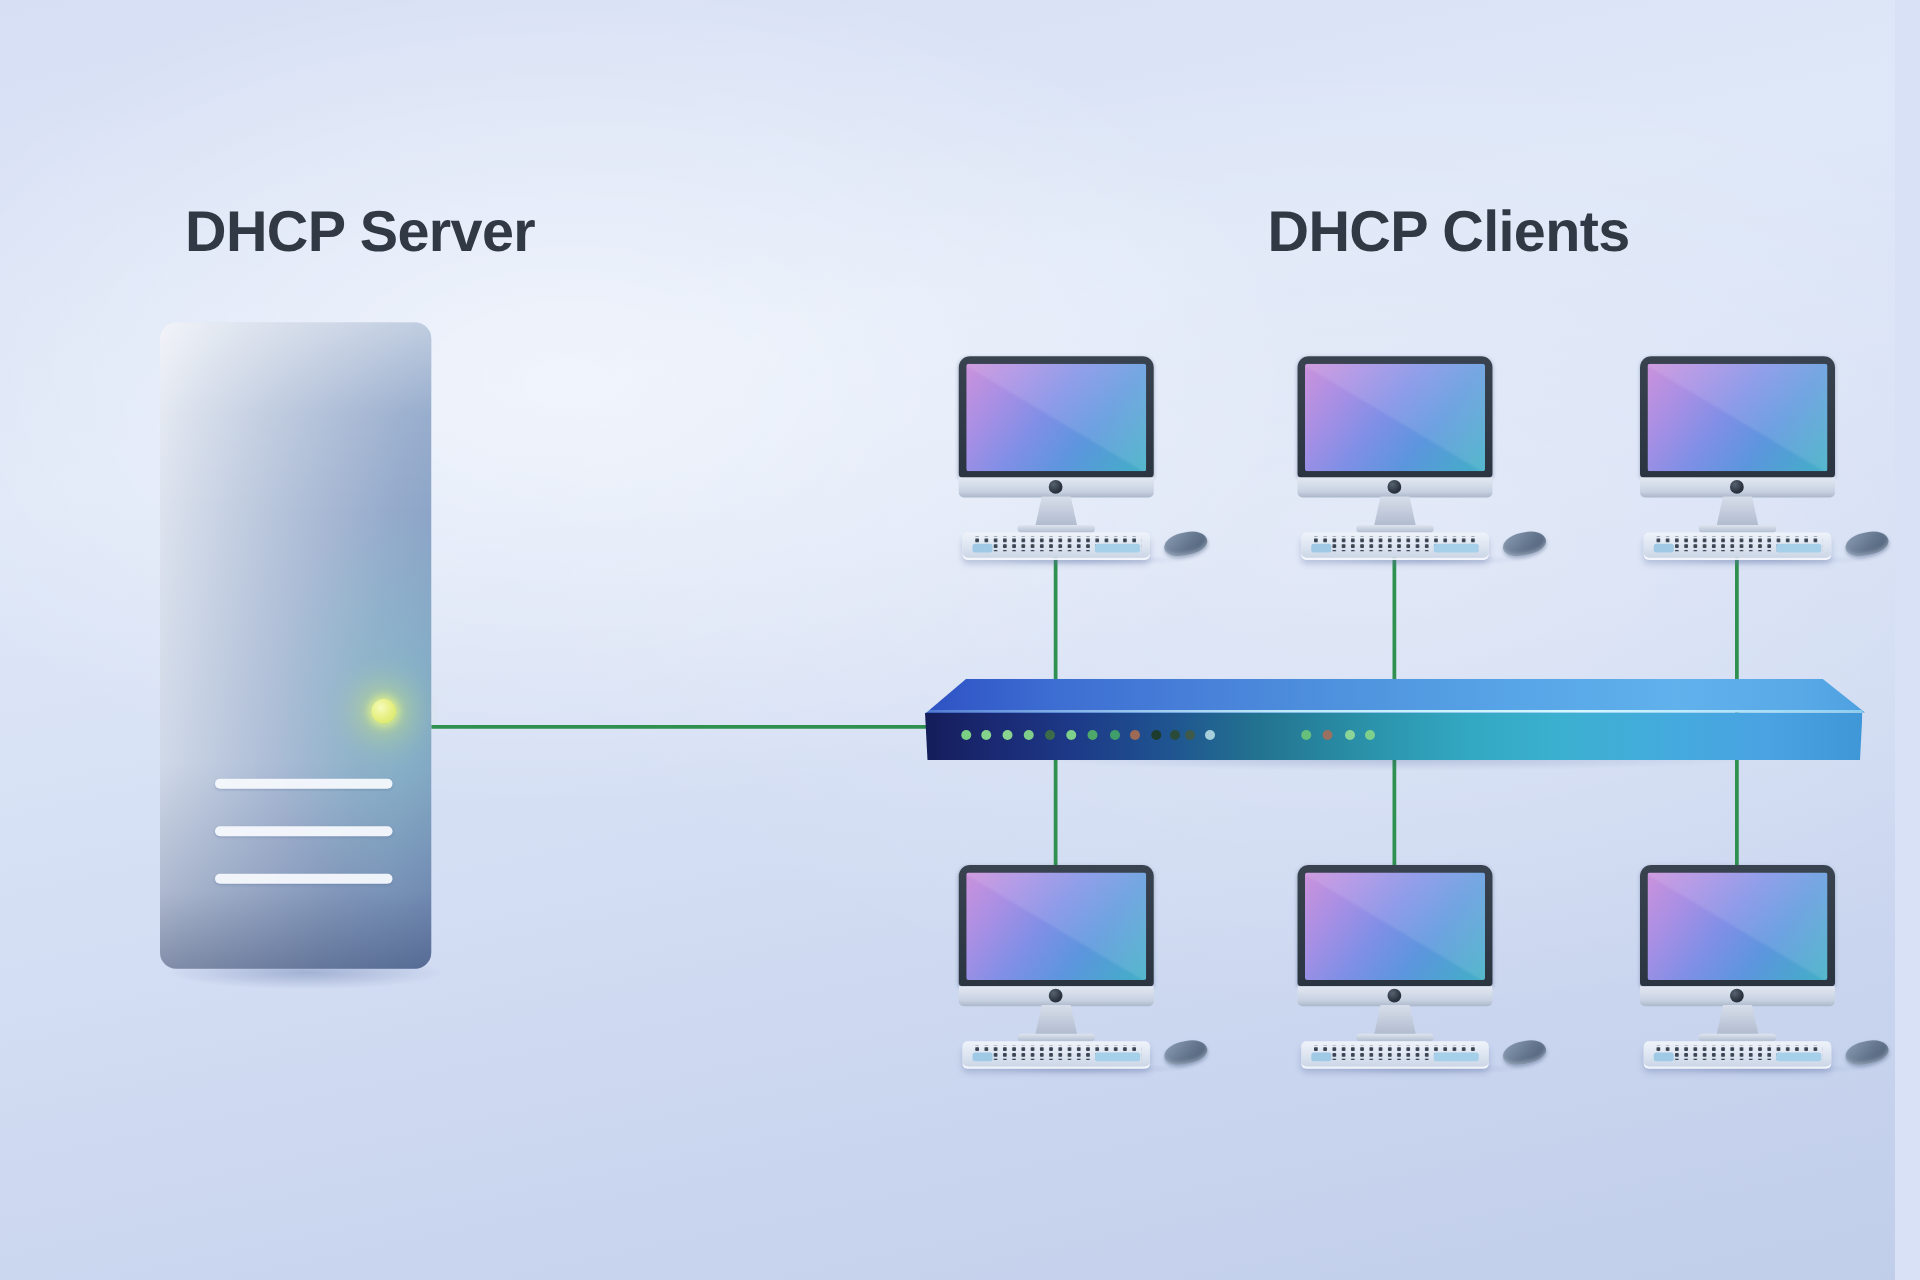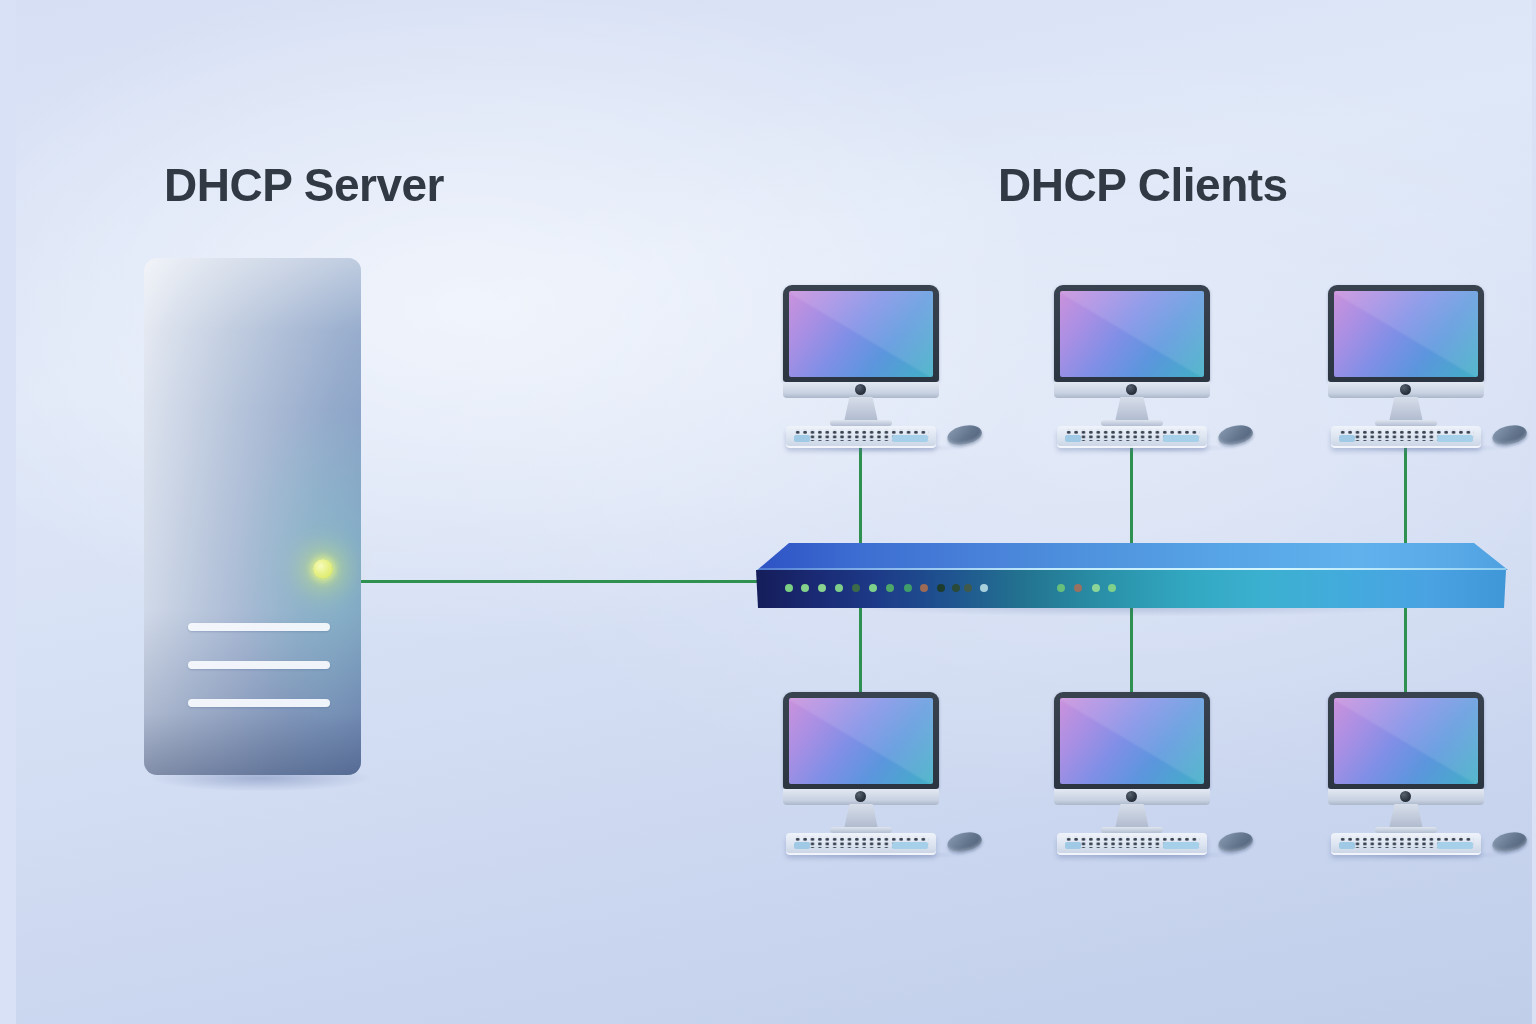--- a/index.html
+++ b/index.html
@@ -3,27 +3,26 @@
 <meta charset="utf-8">
 <style>
   html,body{margin:0;padding:0;background:#d8e1f5;}
   .stage{
     position:relative;width:1516px;height:1024px;overflow:hidden;
     font-family:"Liberation Sans",sans-serif;
     background:
       radial-gradient(900px 520px at 30% 30%, rgba(255,255,255,.55), rgba(255,255,255,0) 65%),
       radial-gradient(1100px 620px at 72% 42%, rgba(255,255,255,.28), rgba(255,255,255,0) 62%),
       linear-gradient(168deg,#d6dff4 0%,#dfe8f8 30%,#d5dff4 55%,#cad6ef 78%,#c1ceea 100%);
-    margin-left: 16px;
   }
   .title{
     position:absolute;font-size:46px;font-weight:bold;color:#303944;letter-spacing:-.5px;white-space:nowrap;
   }
   #title-server{left:148px;top:158px;}
-  #title-clients{left:982px;top:158px;}
+  #title-clients{left:1014px;top:158px;}
 
   
   .conn{position:absolute;background:#2e9150;z-index:1;}
   .conn.h{height:3px;}
   .conn.v{width:3px;}
   #conn-server{left:345px;top:580px;width:397px;}
   .conn.v.top{top:446px;height:126px;}
   .conn.v.bottom{top:604px;height:90px;}
   #conn-t1,#conn-b1{left:843px;}
   #conn-t2,#conn-b2{left:1114px;}

